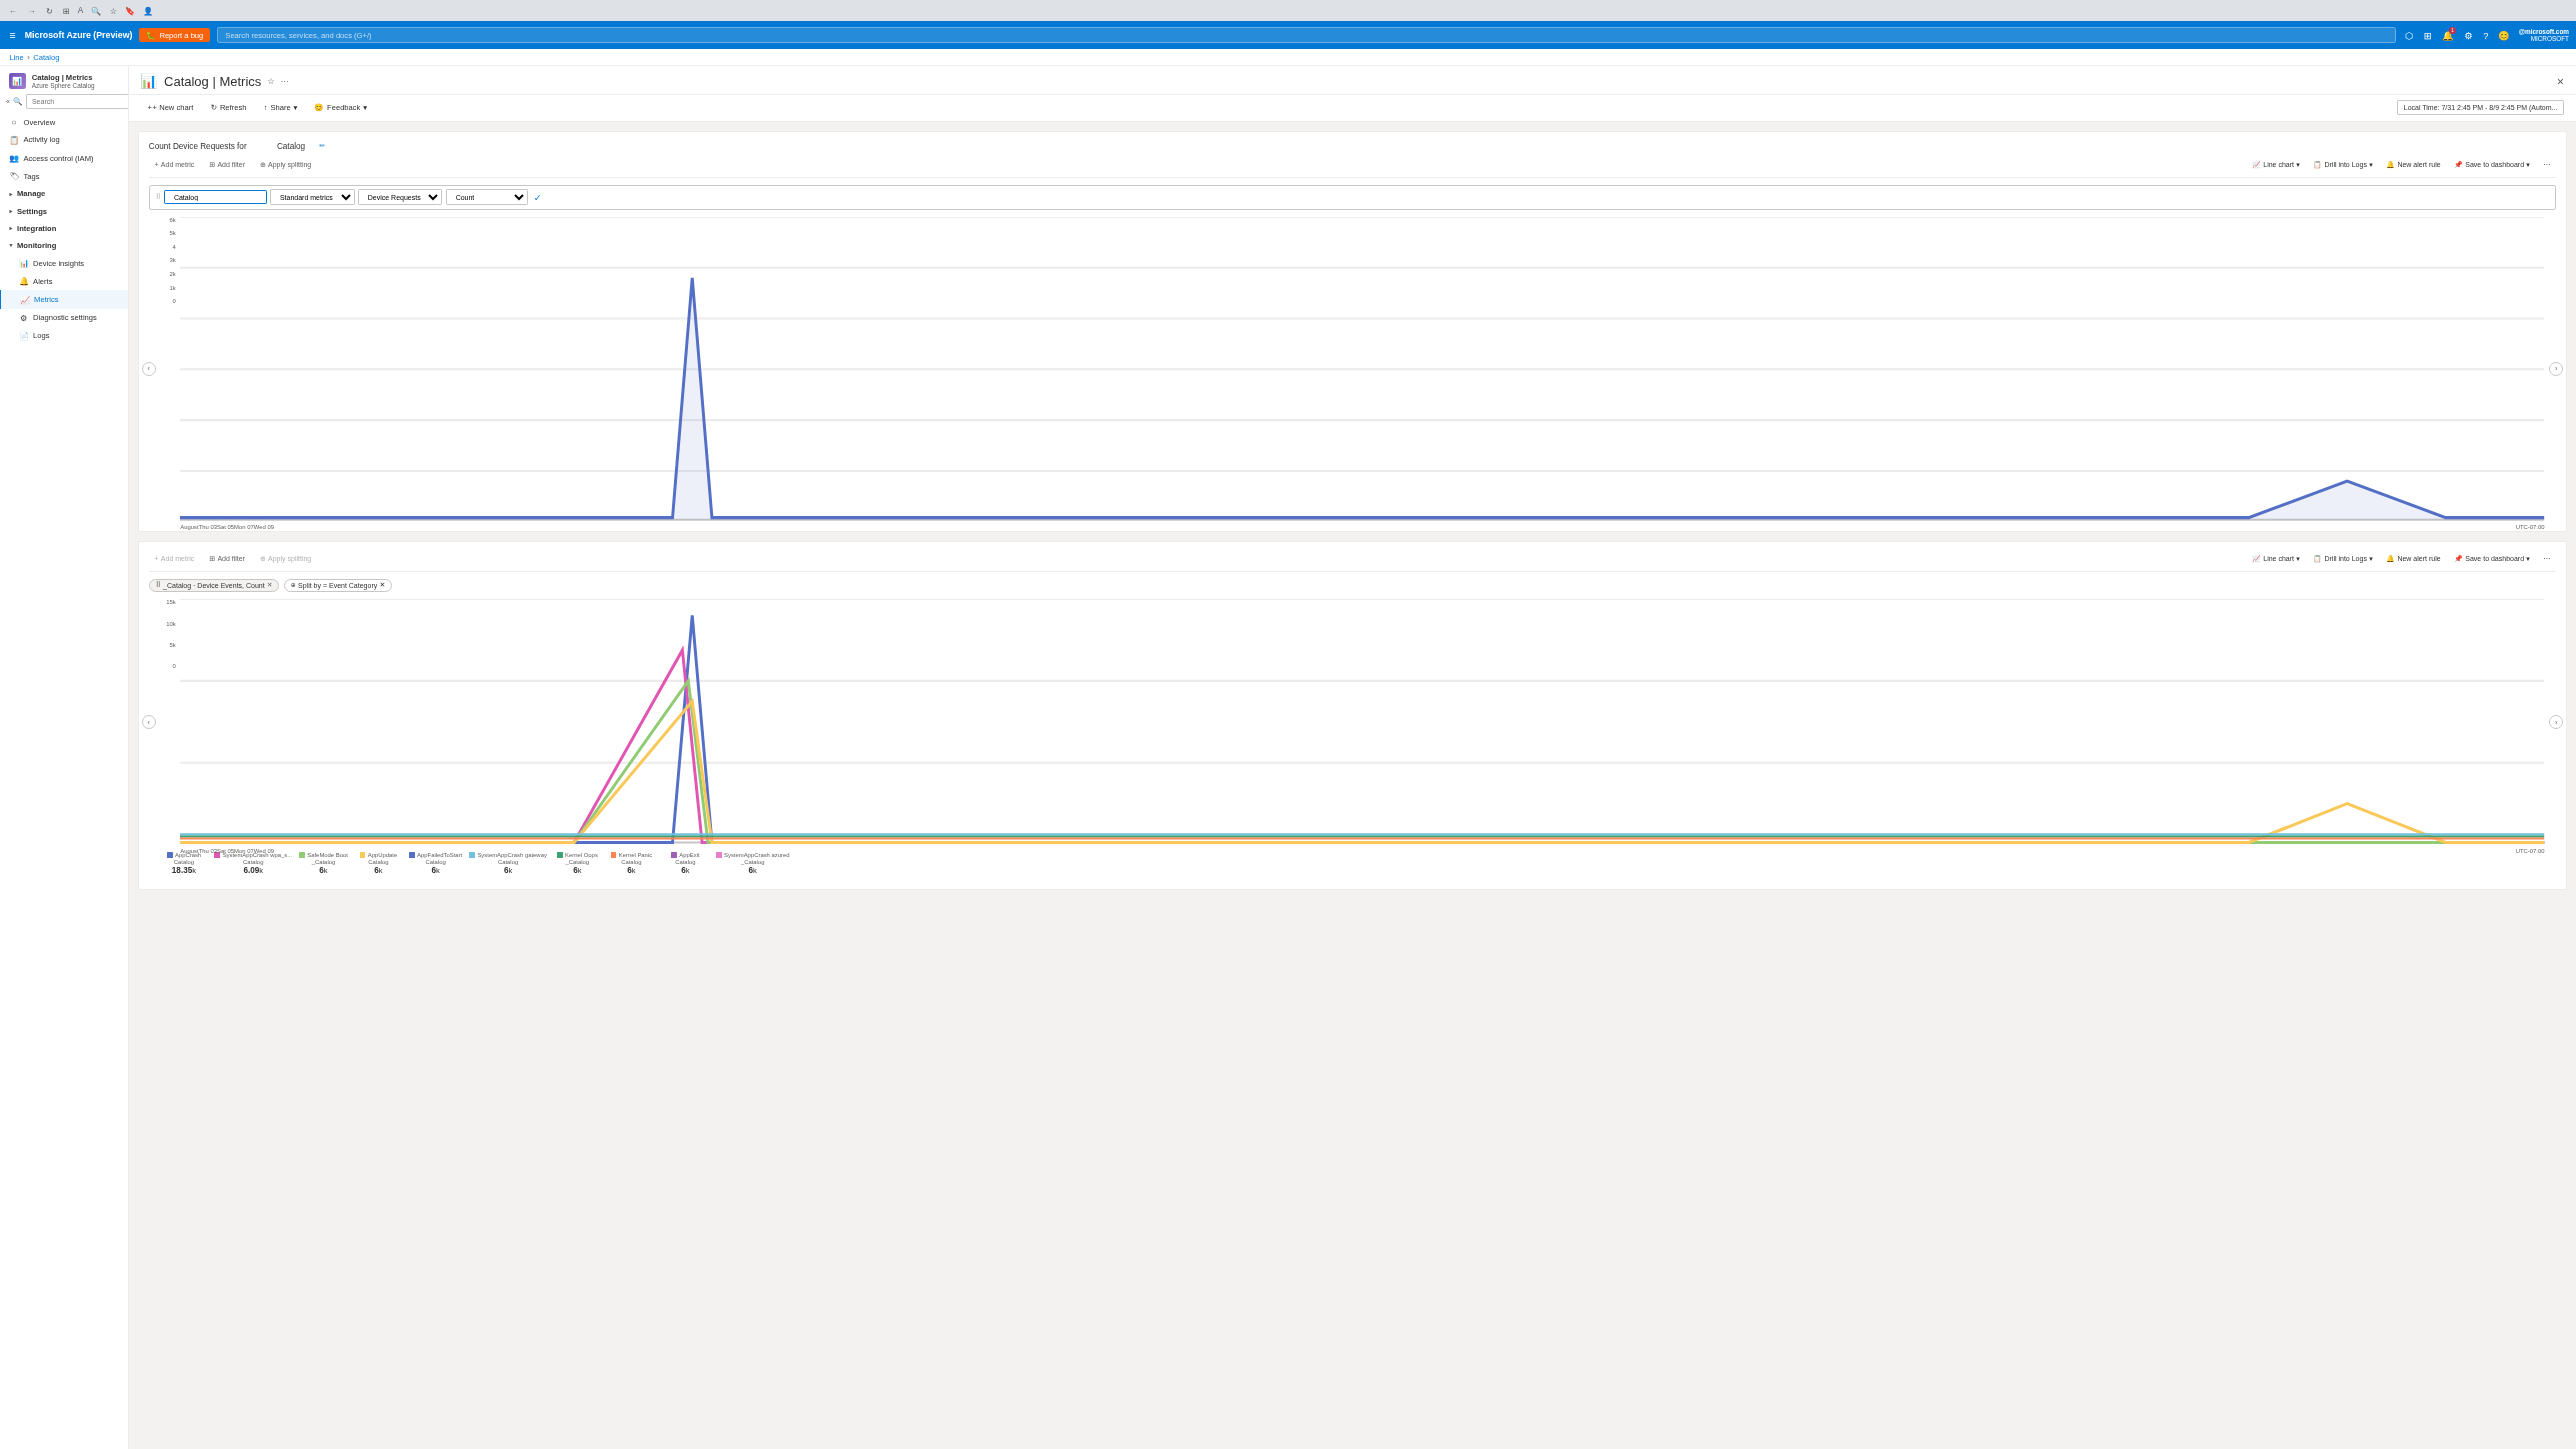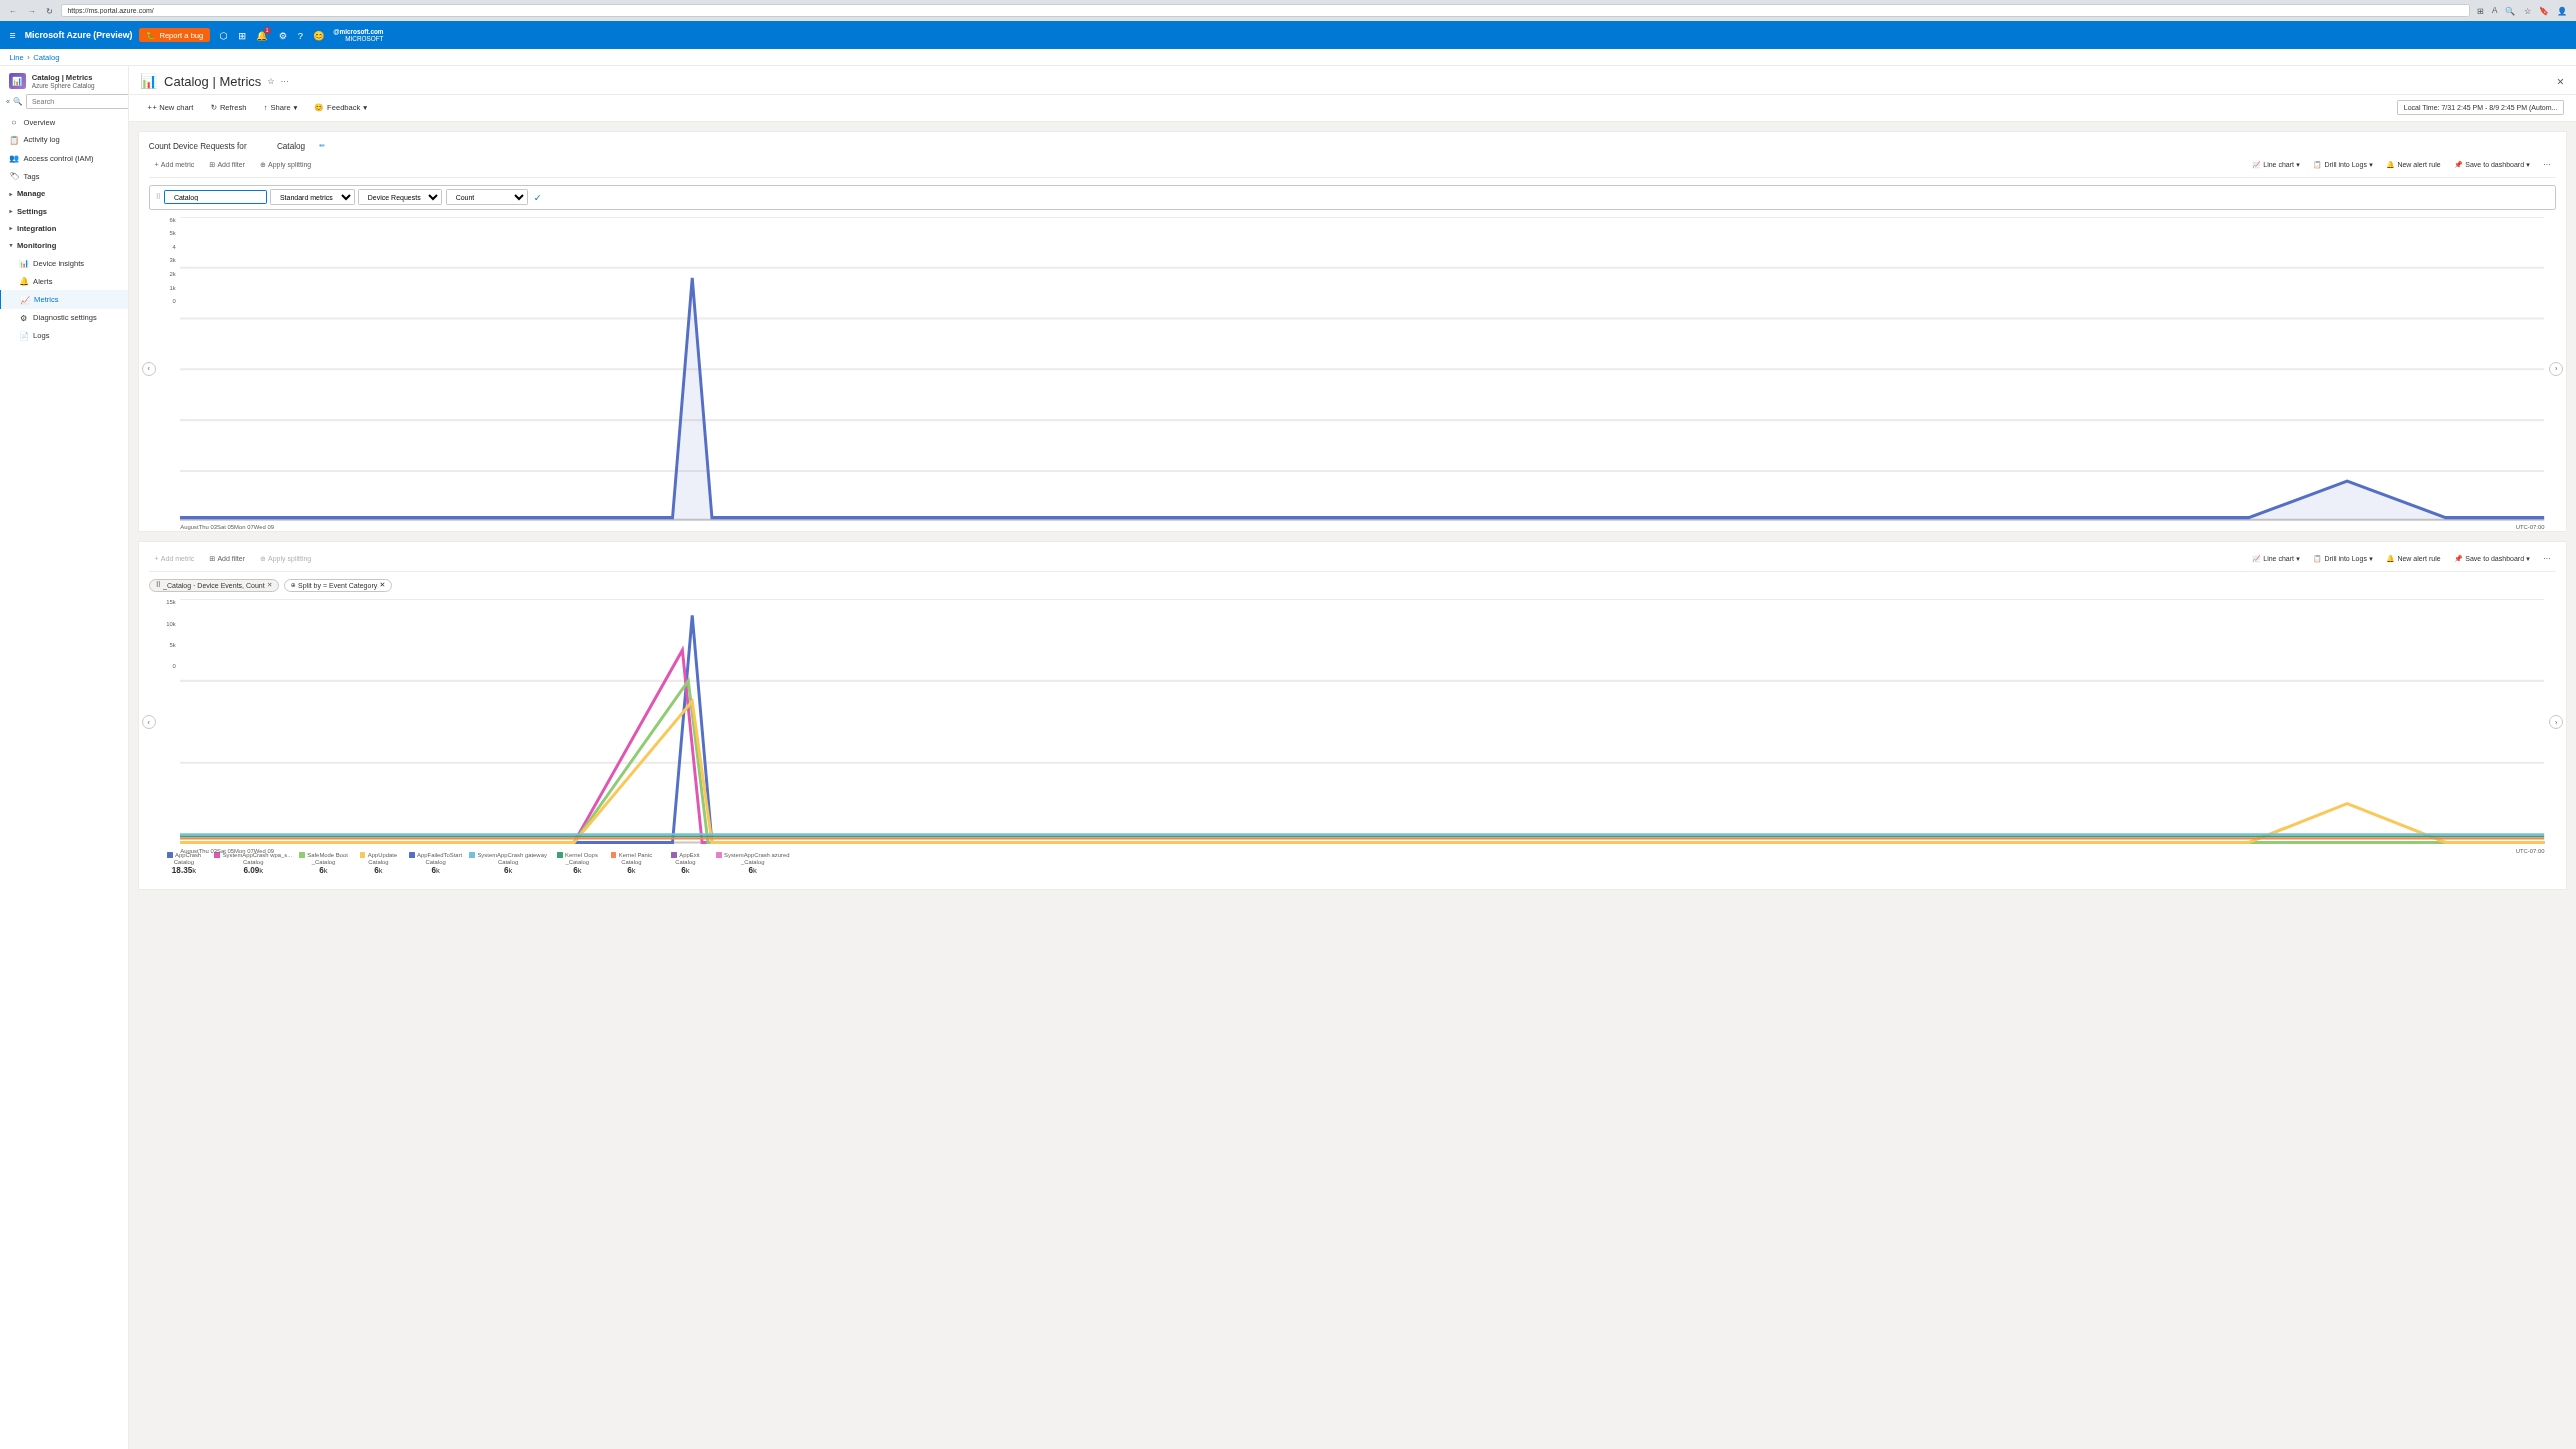--- a/index.html
+++ b/index.html
@@ -409,37 +409,37 @@
       padding: 0 0 0 0;
     }
   </style>
 </head>
 <body>
 
 <div class="browser-bar">
   <button class="browser-nav-btn">←</button>
   <button class="browser-nav-btn">→</button>
   <button class="browser-nav-btn">↻</button>
-  <input class="browser-address" type="text" value="https://ms.portal.azure.com/" style="">
   <div class="browser-icons">
     <span class="browser-icon">⊞</span>
     <span class="browser-icon">A</span>
     <span class="browser-icon">🔍</span>
     <span class="browser-icon">☆</span>
     <span class="browser-icon">🔖</span>
     <span class="browser-icon">👤</span>
   </div>
 </div>
 
 <div class="azure-nav">
   <span class="azure-hamburger">≡</span>
   <span class="azure-brand">Microsoft Azure (Preview)</span>
   <button class="report-bug-btn">
     🐛 <span>Report a bug</span>
   </button>
+  <input class="azure-search" type="text" placeholder="Search resources, services, and docs (G+/)" style="">
   <div class="azure-nav-icons">
     <span class="azure-nav-icon">⬡</span>
     <span class="azure-nav-icon">⊞</span>
     <span class="azure-nav-icon" style="position:relative;">
       🔔
       <span class="badge">1</span>
     </span>
     <span class="azure-nav-icon">⚙</span>
     <span class="azure-nav-icon">?</span>
     <span class="azure-nav-icon">😊</span>

